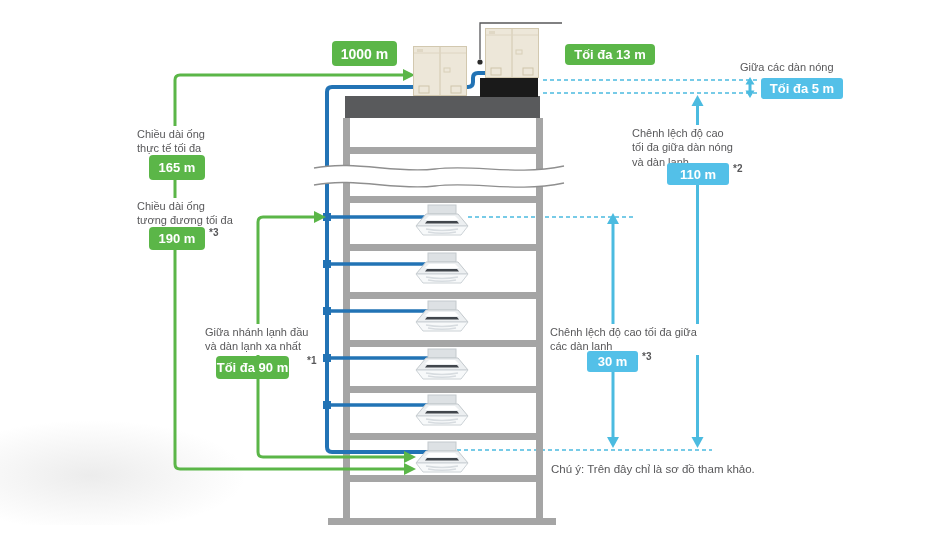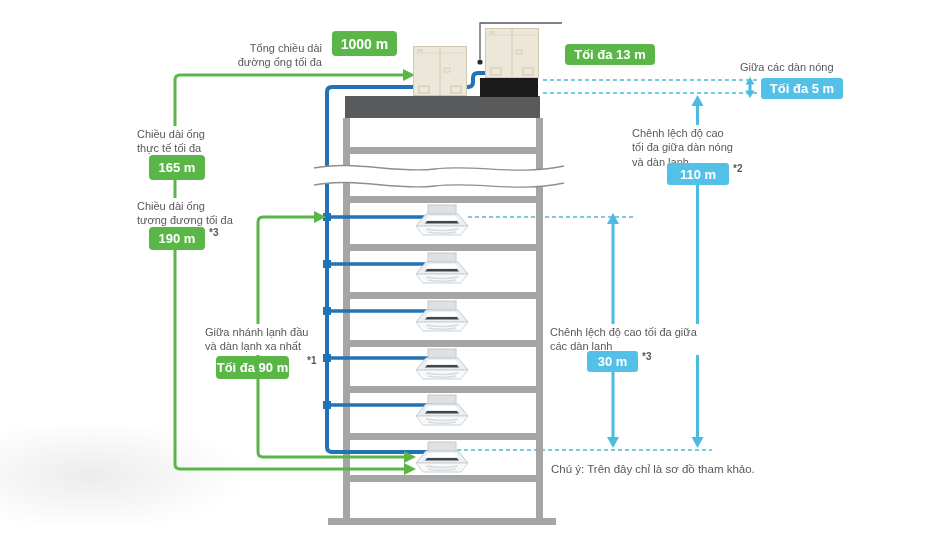--- a/index.html
+++ b/index.html
@@ -146,25 +146,21 @@
     <use href="#outdoor-unit" x="413" y="46"></use>
     <use href="#outdoor-unit" x="485" y="28"></use>
     <use href="#cassette-unit" x="412" y="204"></use>
     <use href="#cassette-unit" x="412" y="252"></use>
     <use href="#cassette-unit" x="412" y="300"></use>
     <use href="#cassette-unit" x="412" y="348"></use>
     <use href="#cassette-unit" x="412" y="394"></use>
     <use href="#cassette-unit" x="412" y="441"></use>
   </svg>
 
-  <div class="lbl right" style="left:215px;top:41px;width:107px;">
-    <div>Tổng chiều dài</div>
-    <div>đường ống tối đa</div>
-  </div>
-  <div class="badge green" style="left:332px;top:31px;width:65px;height:25px;font-size:14px;text-align:right;">1000 m</div>
+  <div class="badge green" style="left:332px;top:41px;width:65px;height:25px;font-size:14px;text-align:right;">1000 m</div>
 
   <div class="badge green" style="left:565px;top:44px;width:90px;height:21px;">Tối đa 13 m</div>
 
   <div class="lbl" style="left:740px;top:60px;width:130px;">
     <div>Giữa các dàn nóng</div>
   </div>
   <div class="badge cyan" style="left:761px;top:78px;width:82px;height:21px;">Tối đa 5 m</div>
 
   <div class="lbl whitebg" style="left:134px;top:126px;width:84px;">
     <div>Chiều dài ống</div>

